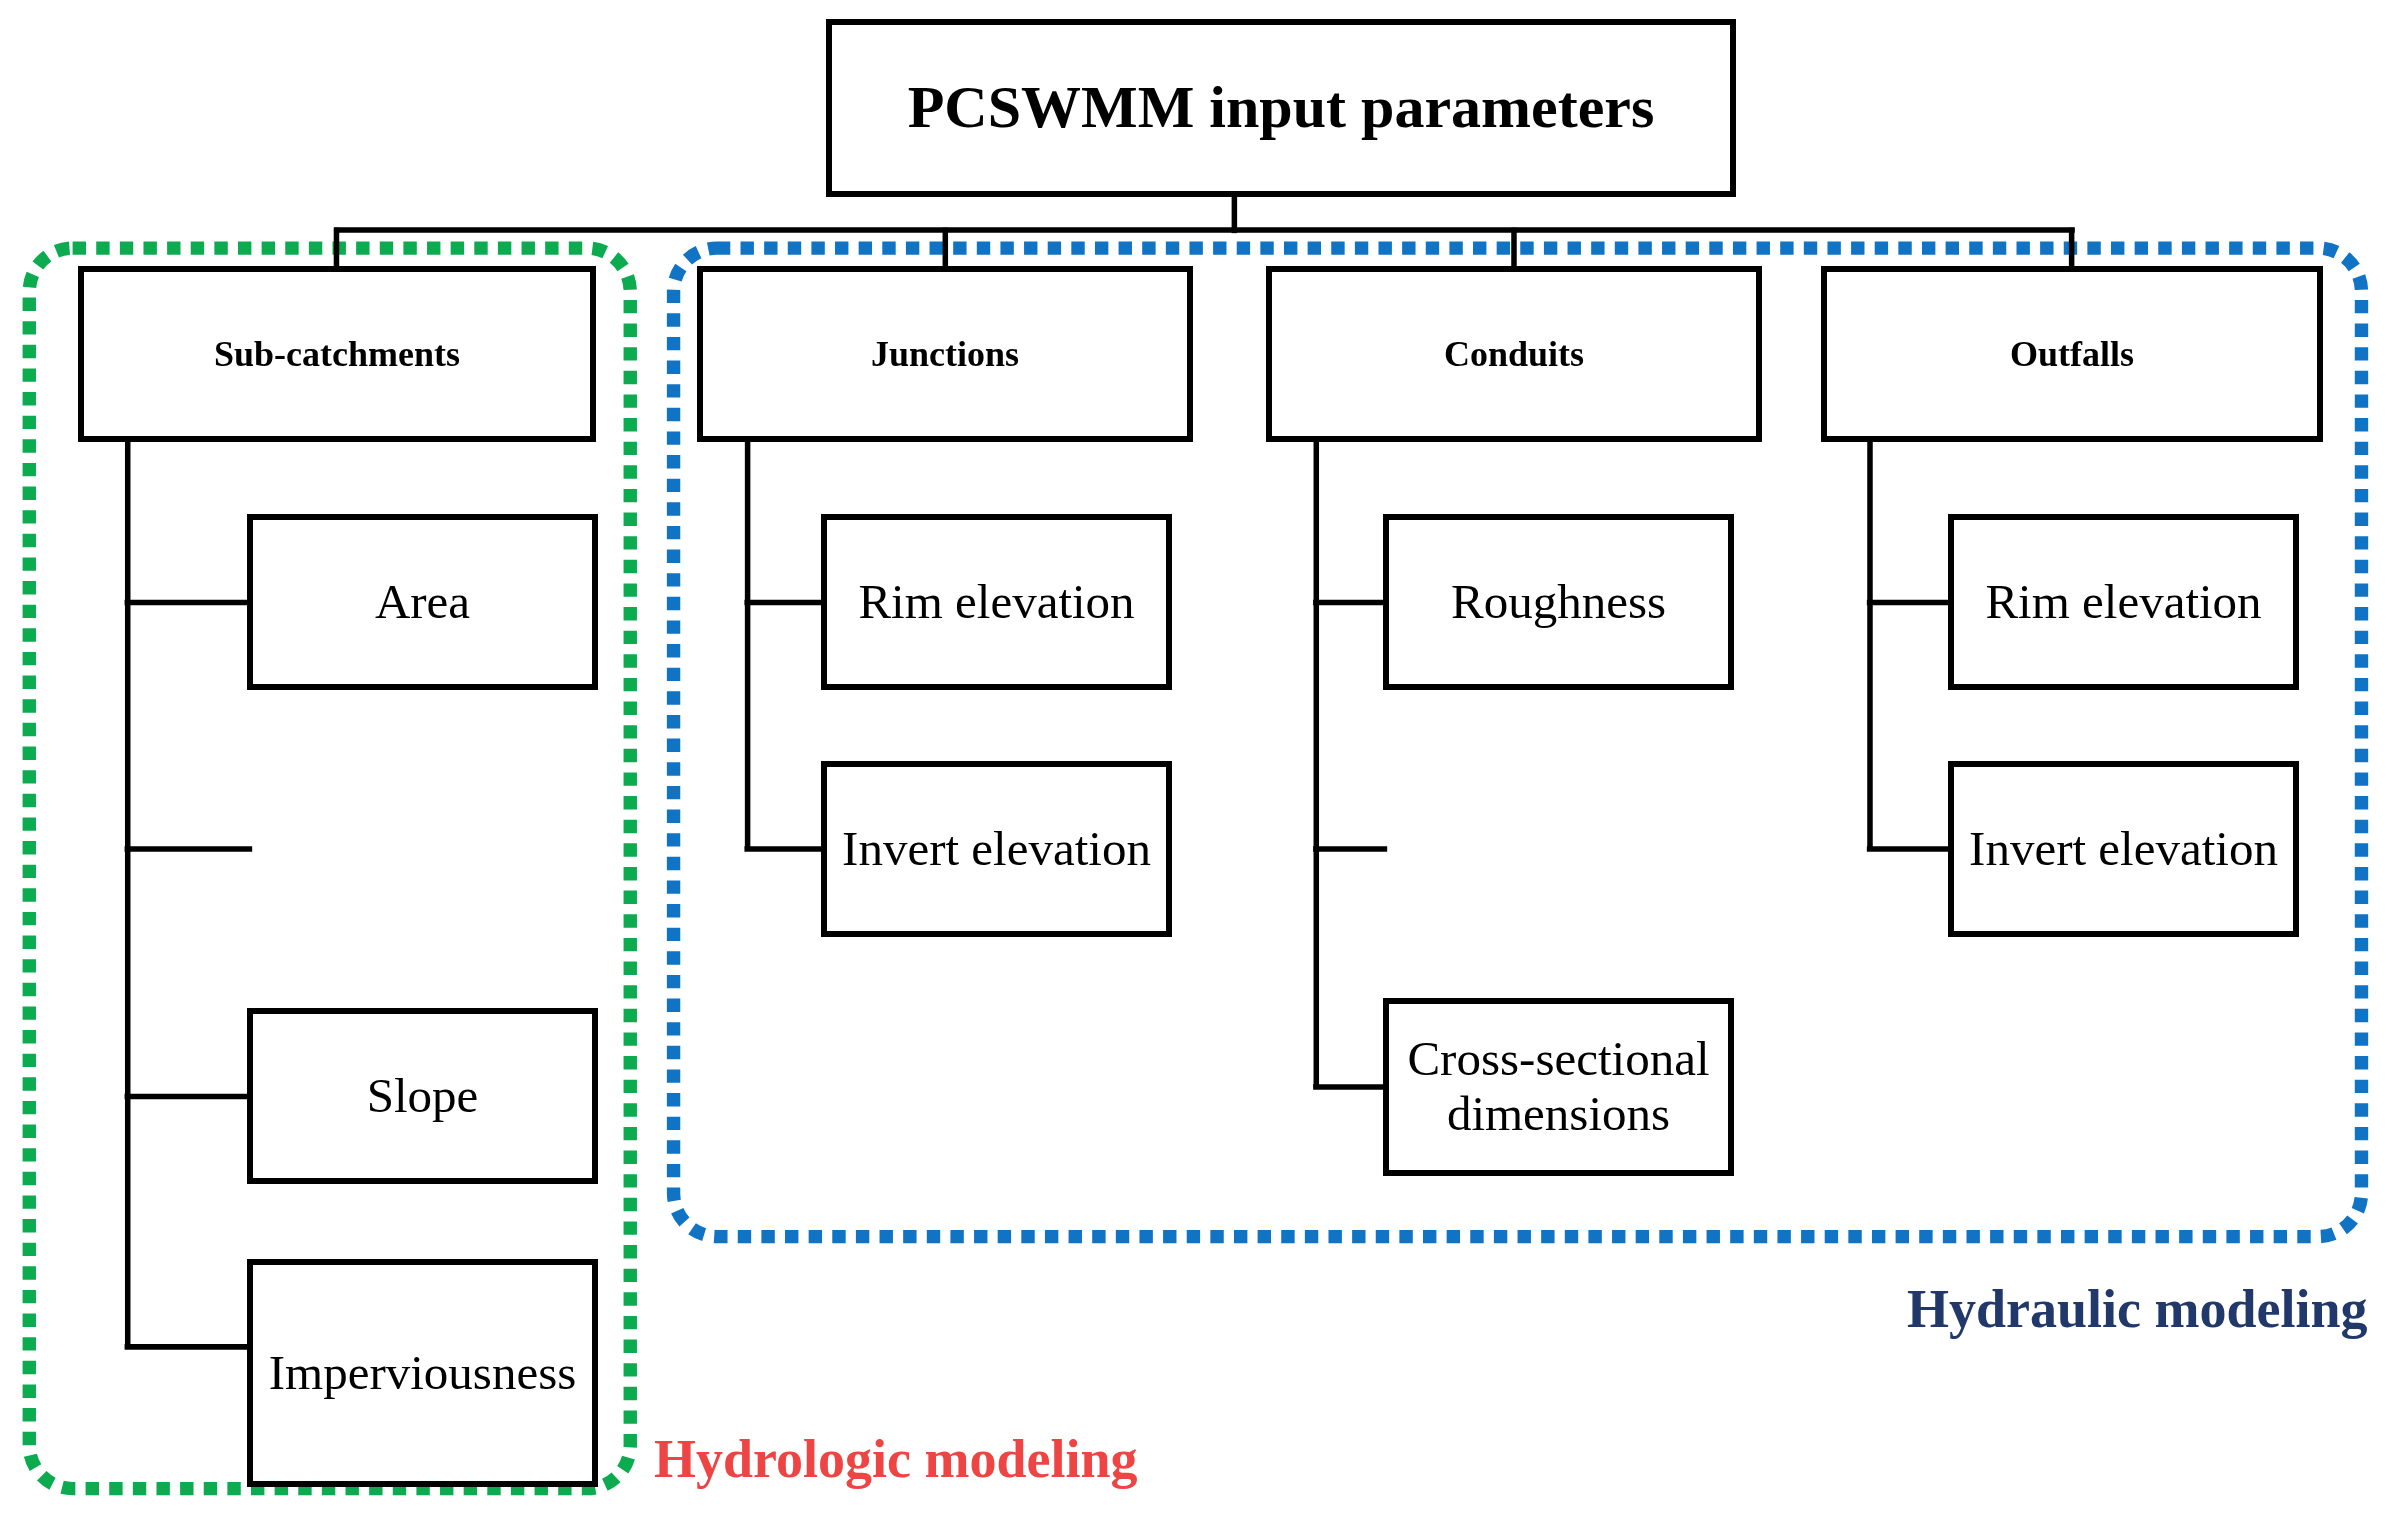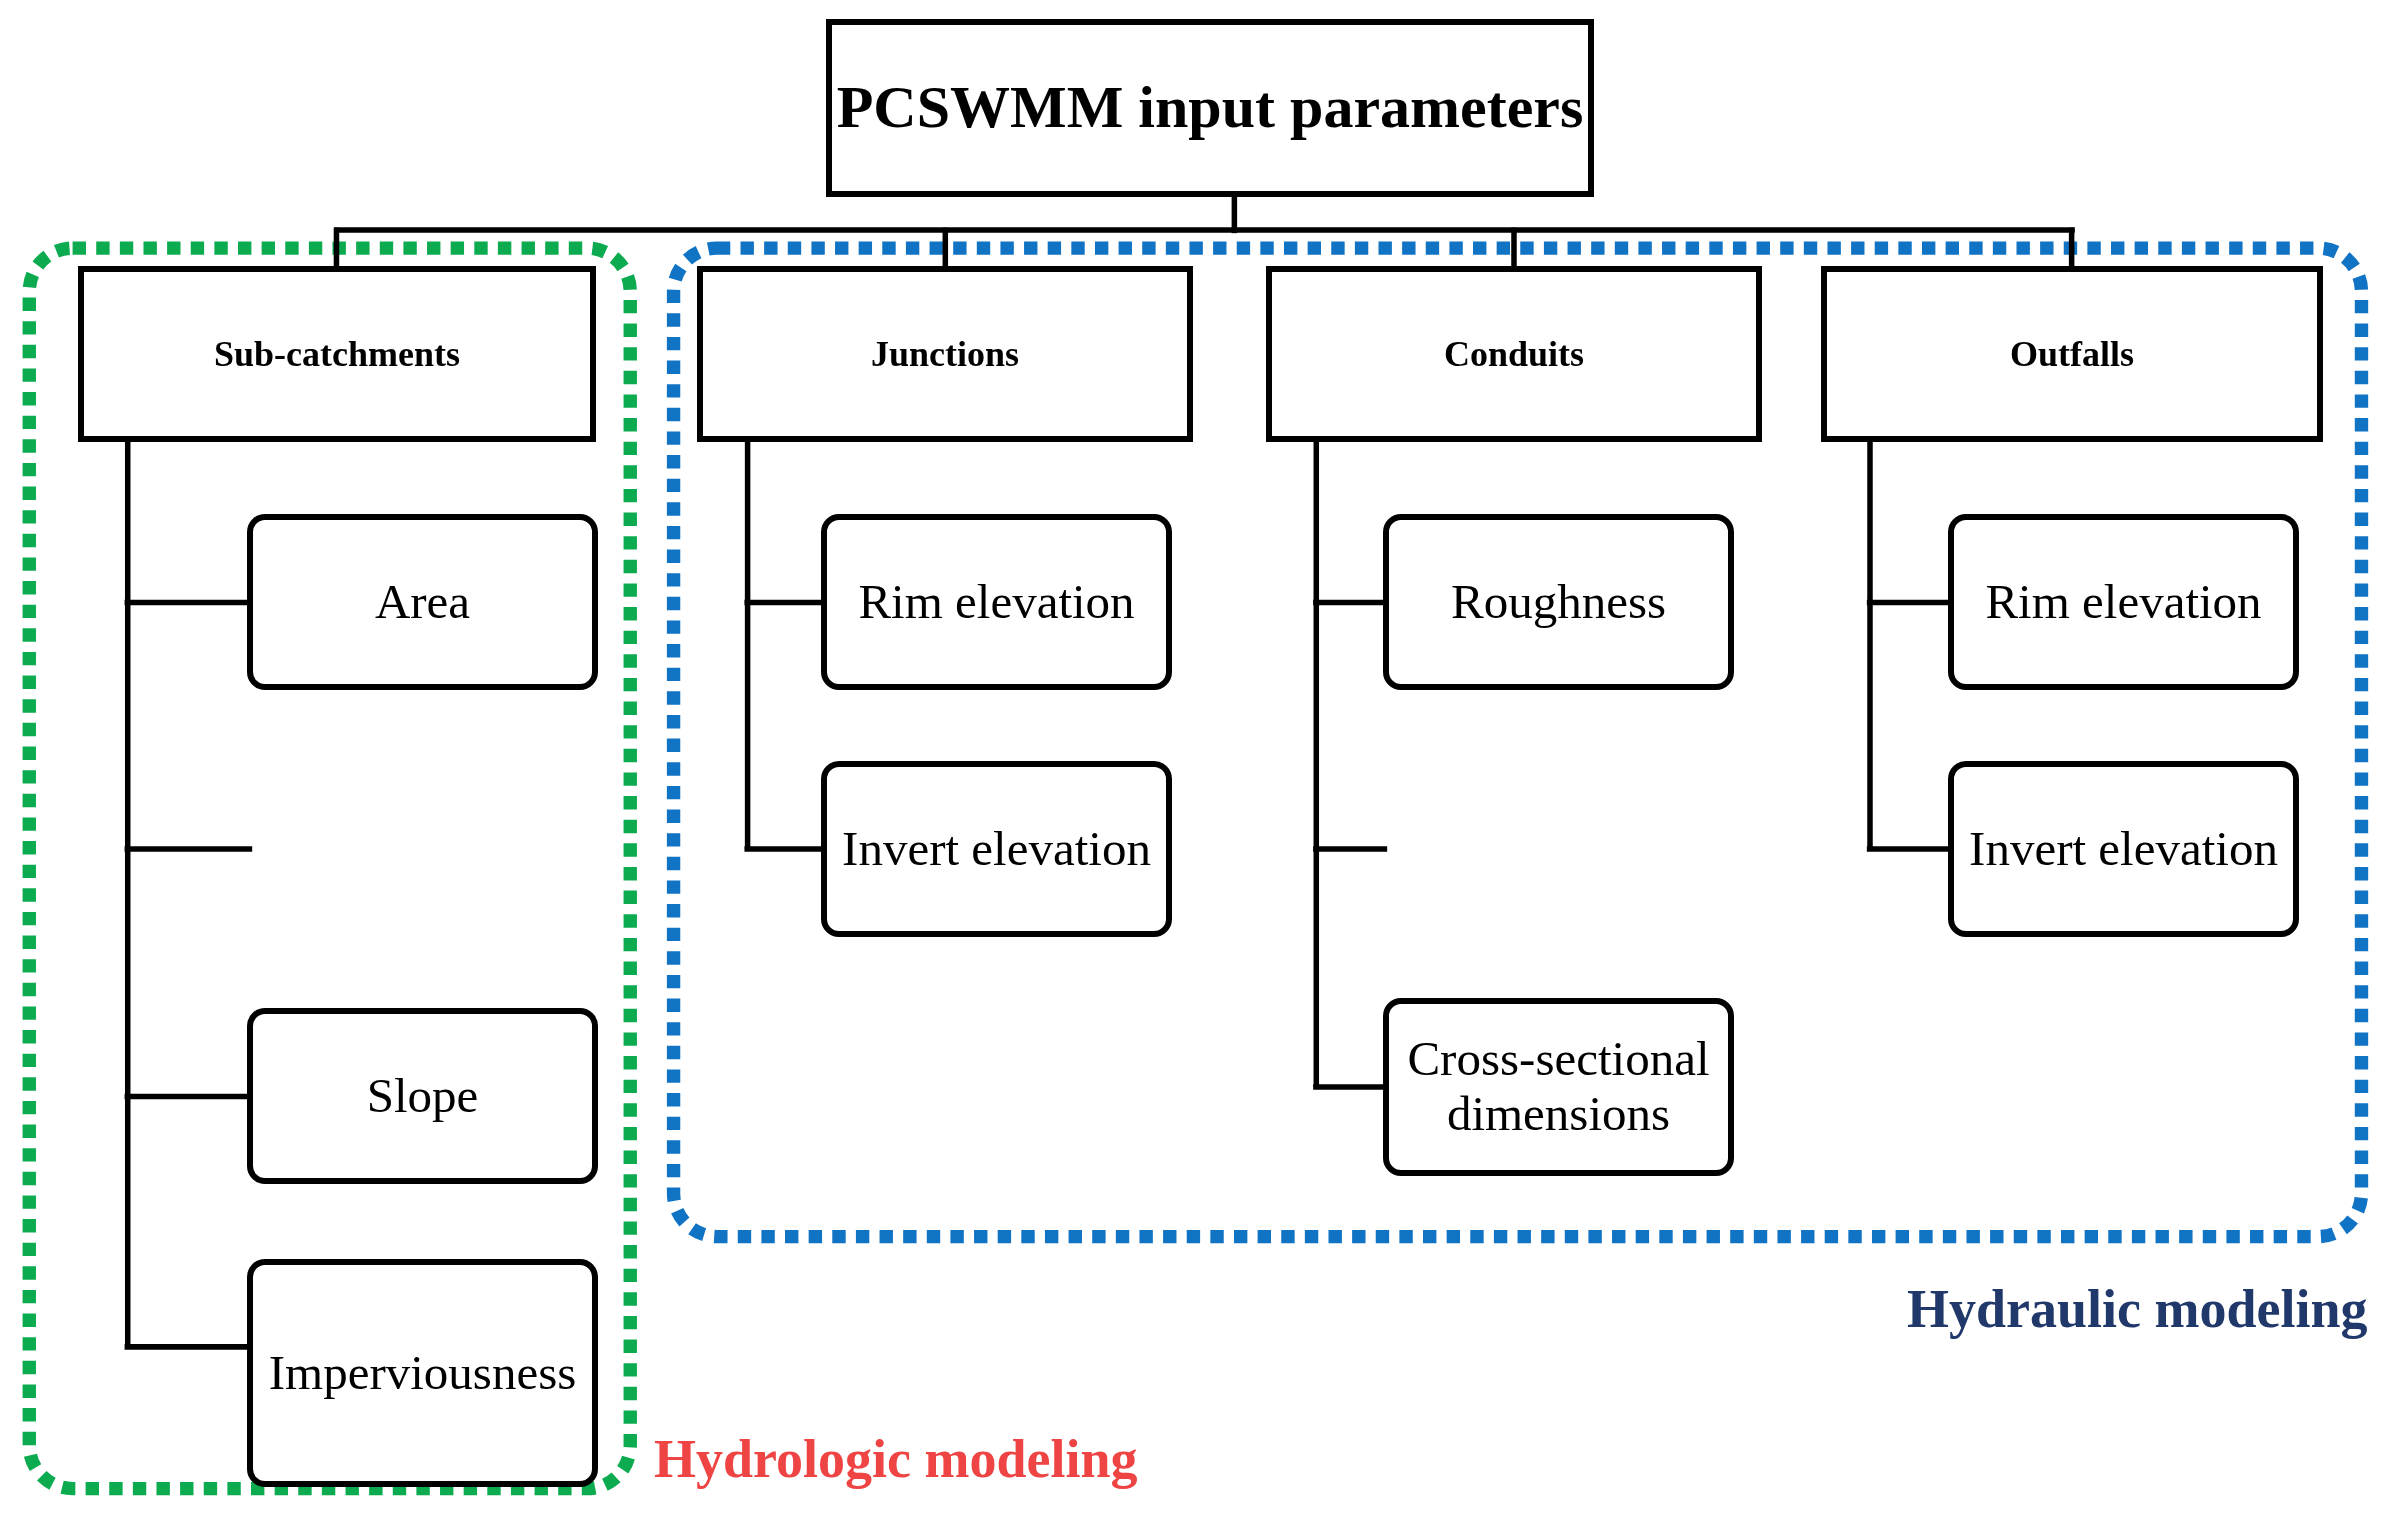--- a/index.html
+++ b/index.html
@@ -25,30 +25,30 @@
     display: flex;
     align-items: center;
     justify-content: center;
     text-align: center;
     color: #000000;
     z-index: 2;
     line-height: 1.12;
   }
   .node.root  { font-size: 60px; font-weight: bold; }
   .node.parent{ font-size: 36px; font-weight: bold; }
-  .node.child { font-size: 49px; font-weight: normal; padding: 0 14px; border-radius: 18px; }
+  .node.child { font-size: 49px; font-weight: normal; padding: 0 14px; }
   .group-label {
     position: absolute;
     font-size: 54px;
     font-weight: bold;
     white-space: nowrap;
     z-index: 2;
   }
   
-  #box-title        { left: 826px; top: 19px;   width: 768px; height: 178px; }
+  #box-title        { left: 826px; top: 19px;   width: 910px; height: 178px; }
   #box-subcatch     { left: 78px;   top: 266px;  width: 518px;  height: 176px; }
   #box-junctions    { left: 697px;  top: 266px;  width: 496px;  height: 176px; }
   #box-conduits     { left: 1266px; top: 266px;  width: 496px;  height: 176px; }
   #box-outfalls     { left: 1821px; top: 266px;  width: 502px;  height: 176px; }
 
   #box-area         { left: 247px;  top: 514px;  width: 351px;  height: 176px; }
   #box-flowlength   { left: 247px;  top: 761px;  width: 351px;  height: 176px; }
   #box-slope        { left: 247px;  top: 1008px; width: 351px;  height: 176px; }
   #box-imperv       { left: 247px;  top: 1259px; width: 351px;  height: 228px; }
 

